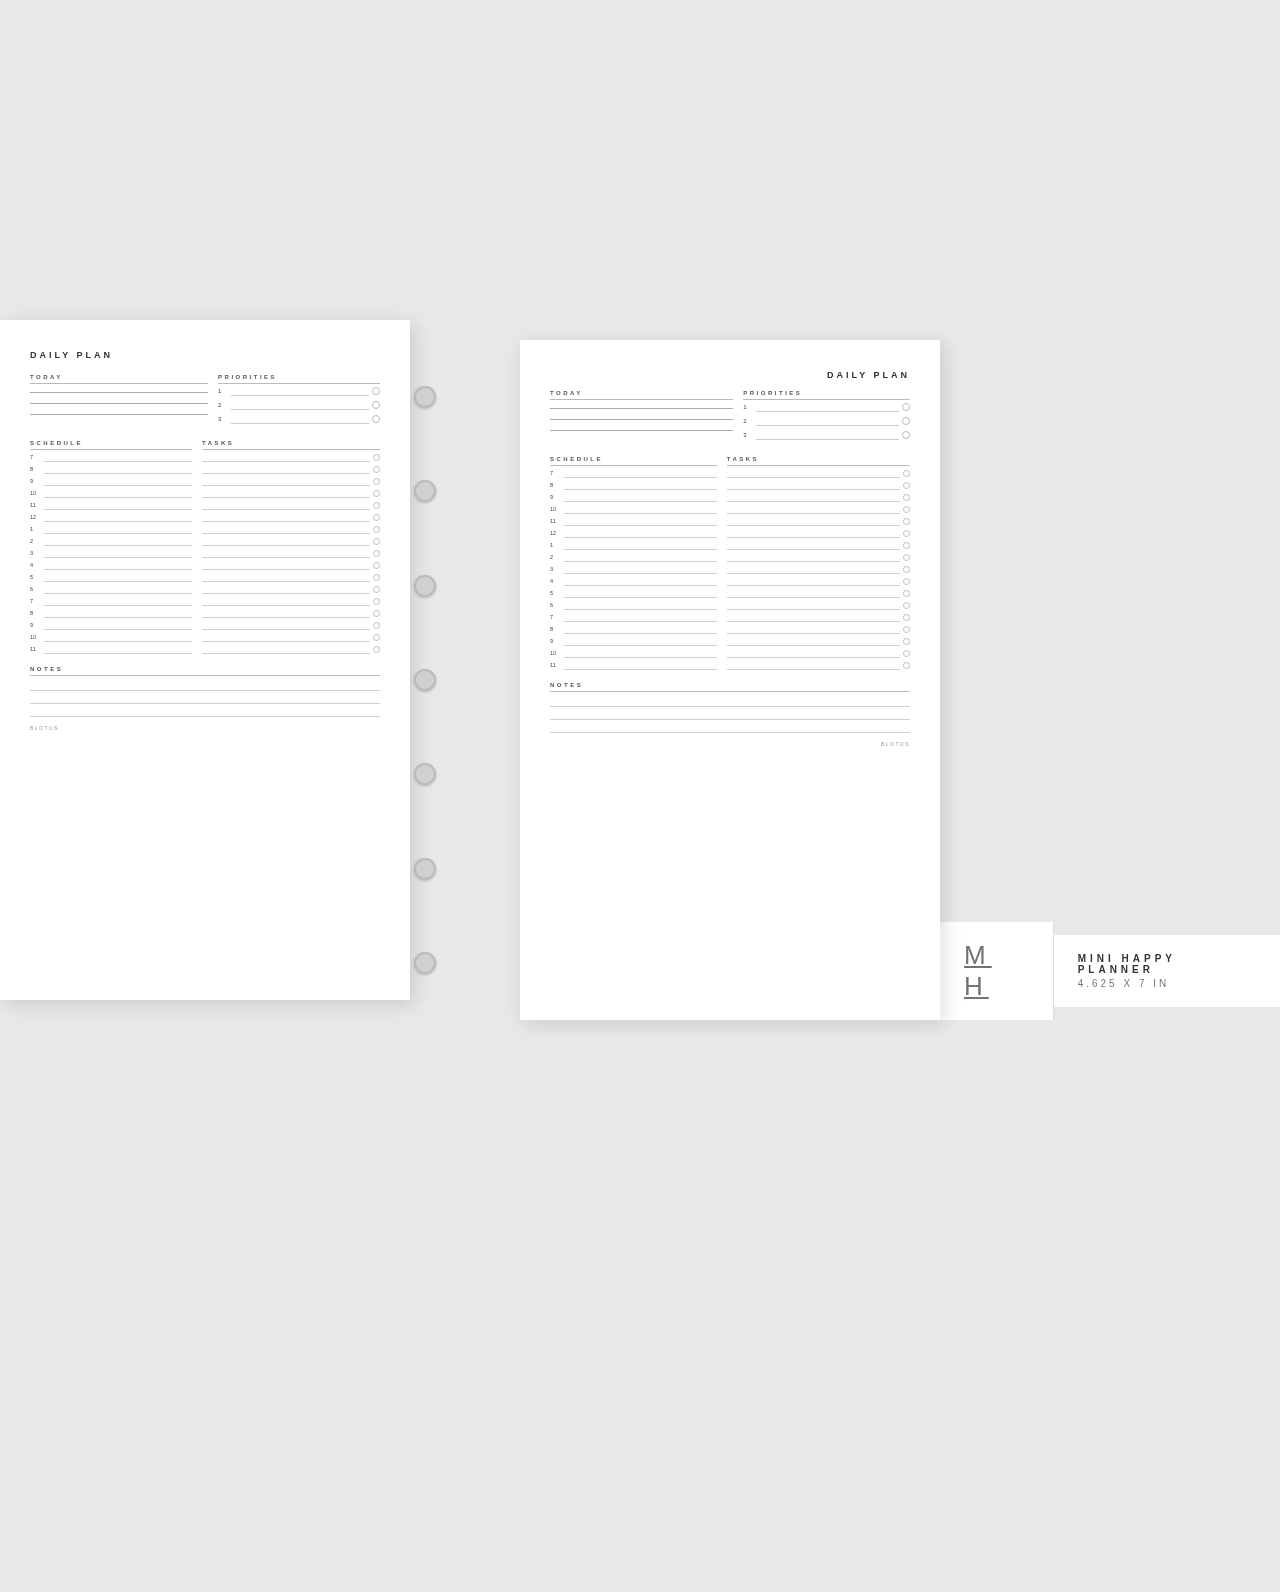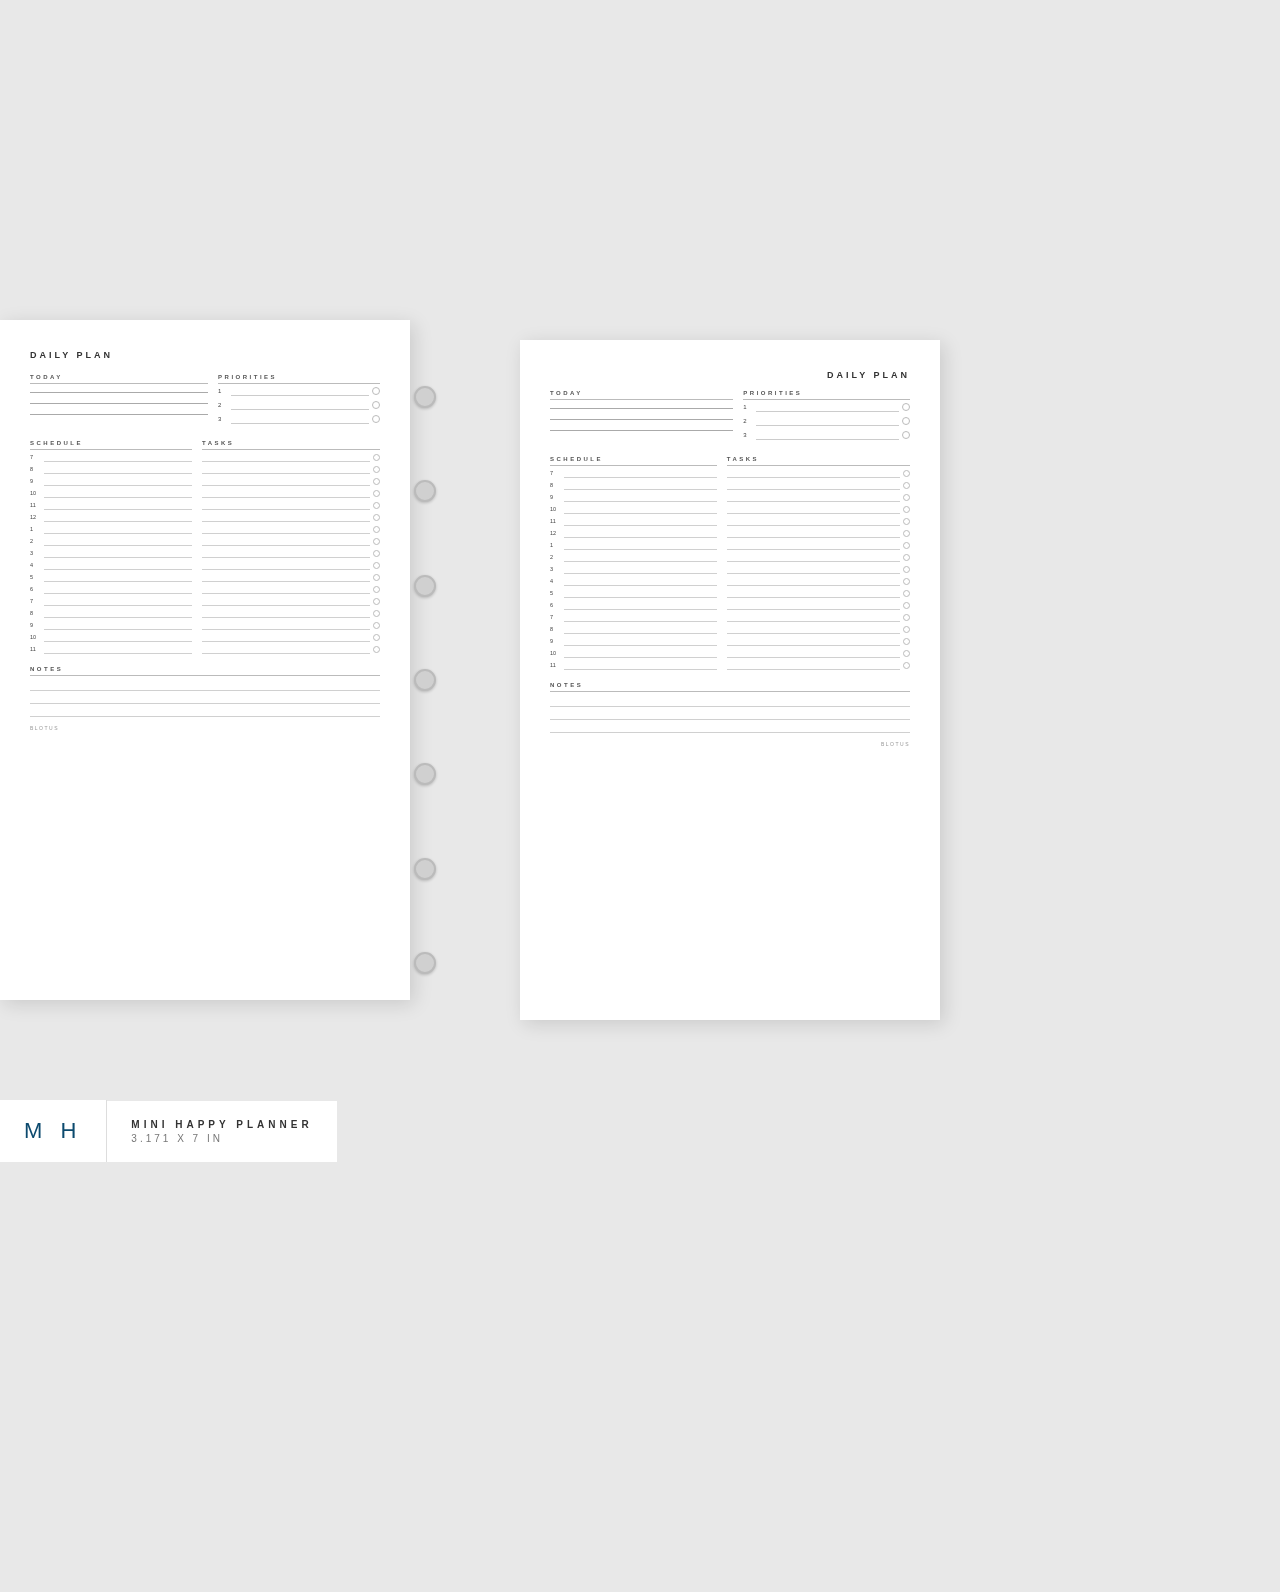--- a/index.html
+++ b/index.html
@@ -9,22 +9,22 @@
       min-height: 1592px;
       width: 1280px;
       position: relative;
       display: flex;
       flex-direction: column;
       align-items: center;
     }
 
     .main-container {
       display: flex;
-      flex-direction: column;
-      align-items: flex-start;
+      flex-direction: row;
+      align-items: flex-end;
       width: 100%;
       padding-top: 320px;
     }
 
     .planners-row {
       display: flex;
       flex-direction: row;
       align-items: flex-start;
       gap: -20px;
       position: relative;
@@ -256,25 +256,26 @@
       gap: 0;
     }
 
     .brand-logo-box {
       background: #fff;
       padding: 18px 24px;
       border-right: 1px solid #ddd;
     }
 
     .brand-mh {
-      font-size: 22px;
+      font-size: 26px;
       font-family: 'Arial', sans-serif;
       font-weight: 300;
       letter-spacing: 6px;
-      color: #0c4a6e;
+      color: #737373;
+      text-decoration: underline;
     }
 
     .brand-text-box {
       background: #fff;
       padding: 18px 24px;
     }
 
     .brand-title {
       font-size: 10px;
       letter-spacing: 4px;
@@ -692,17 +693,17 @@
     </div>
 
   </div>
 
   <div class="bottom-branding">
     <div class="brand-logo-box">
       <div class="brand-mh">M H</div>
     </div>
     <div class="brand-text-box">
       <div class="brand-title">MINI HAPPY PLANNER</div>
-      <div class="brand-subtitle">3.171 X 7 IN</div>
+      <div class="brand-subtitle">4.625 X 7 IN</div>
     </div>
   </div>
 
 </div>
 
 </body></html>

